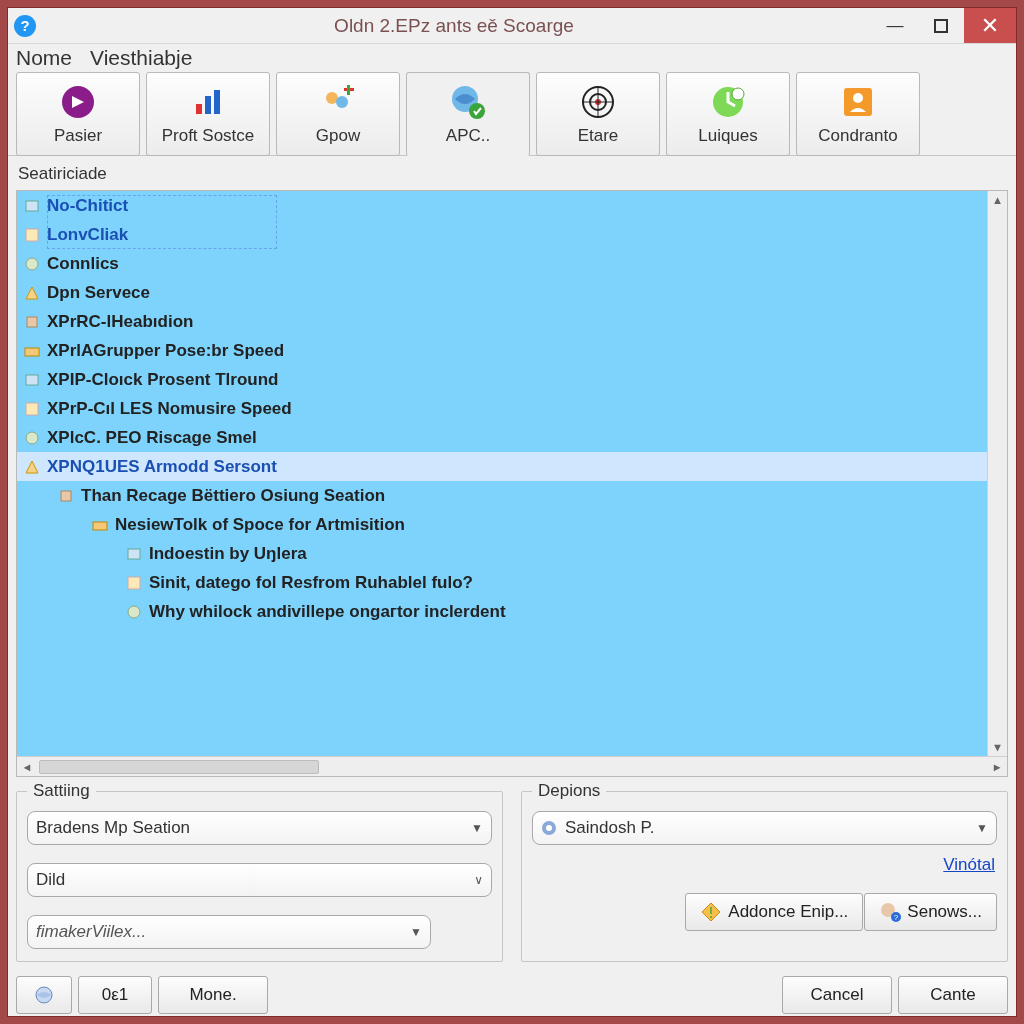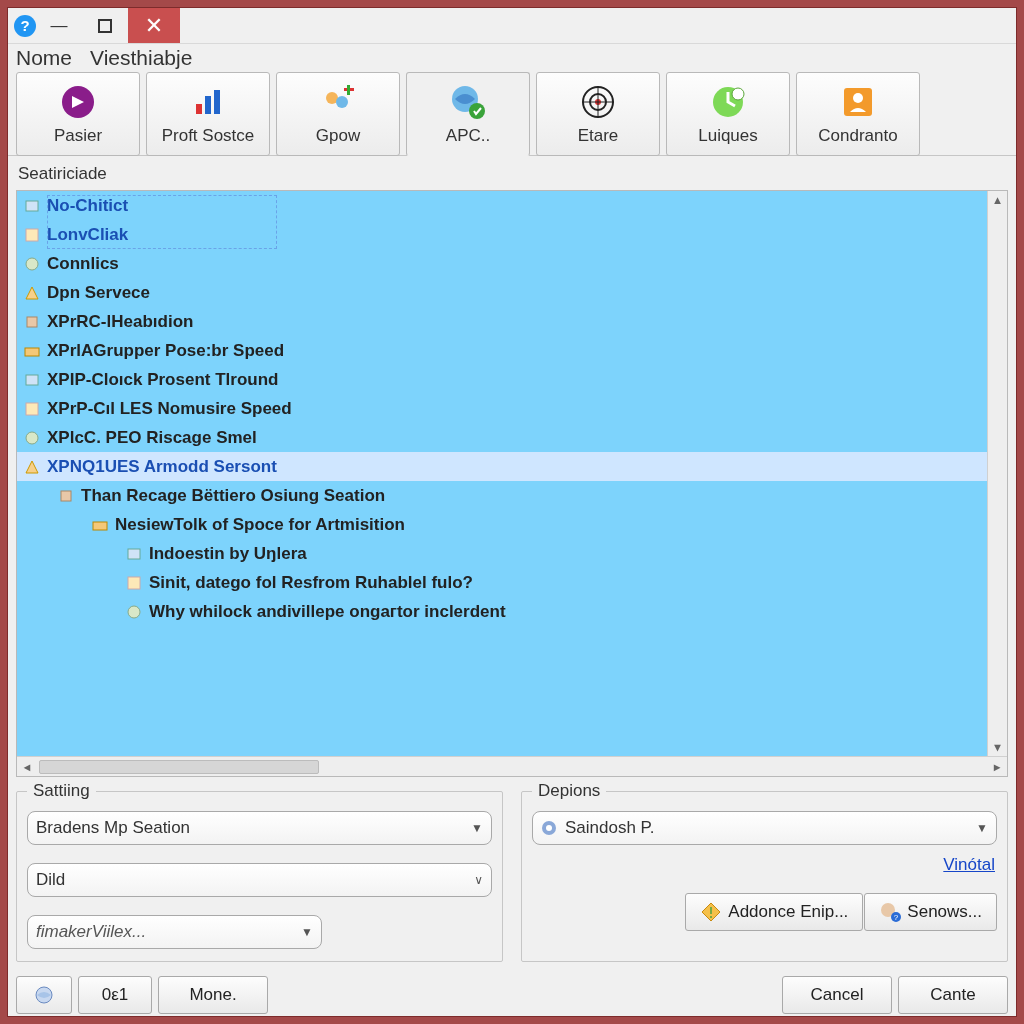--- a/index.html
+++ b/index.html
@@ -46,21 +46,21 @@
   .hscroll .thumb { width: 280px; height: 14px; background: #d6d6d6; border:1px solid #bcbcbc; border-radius:2px; margin-left:2px; }
 
   
   .form-row { display: flex; gap: 18px; }
   .form-col { flex: 1; display:flex; flex-direction:column; gap:6px; }
   fieldset { border: 1px solid #c6c6c6; border-radius: 2px; padding: 10px 10px 12px 10px; }
   legend { padding: 0 6px; color: #333; font-size: 17px; }
 
   .combo { height: 34px; background: linear-gradient(#fff,#f3f3f3); border:1px solid #a9a9a9; border-radius:8px; display:flex; align-items:center; padding: 0 8px; justify-content:space-between; color:#333; }
   .combo .caret { font-size: 12px; color:#555; }
-  .combo.small { width: 295px; }
+  .combo.small { width: 404px; }
   .combo.iconed { padding-left: 6px; }
   .combo .cicon { width:20px; height:20px; display:inline-flex; align-items:center; justify-content:center; margin-right:6px; }
 
   .link { color: #1646c8; text-decoration: underline; text-align: right; padding: 4px 2px 0 0; }
 
   .btnrow { display:flex; gap: 1px; justify-content:flex-end; }
   .btn { height: 38px; min-width: 110px; background: linear-gradient(#fdfdfd,#e9e9e9); border:1px solid #a9a9a9; border-radius:3px; display:flex; align-items:center; justify-content:center; gap:6px; padding: 0 14px; color:#222; }
   .btn.icon-only { min-width: 56px; padding: 0; }
   .btn .bicon { width:22px; height:22px; display:inline-flex; align-items:center; justify-content:center; }
 
@@ -70,20 +70,21 @@
   
   svg { display:block; }
 </style>
 </head>
 <body>
 
 <div class="window">
 
   <div class="titlebar">
     <div class="help-icon">?</div>
+    <div class="title">Oldn 2.EPz ants eě Scoarge</div>
     <div class="win-btns">
       <div class="win-btn">
           <span>—</span>
         </div>
       <div class="win-btn">
         <svg width="14" height="14">
             <rect x="1" y="1" width="12" height="12" fill="none" stroke="#333" stroke-width="2"></rect>
           </svg>
       </div>
       <div class="win-btn close">

